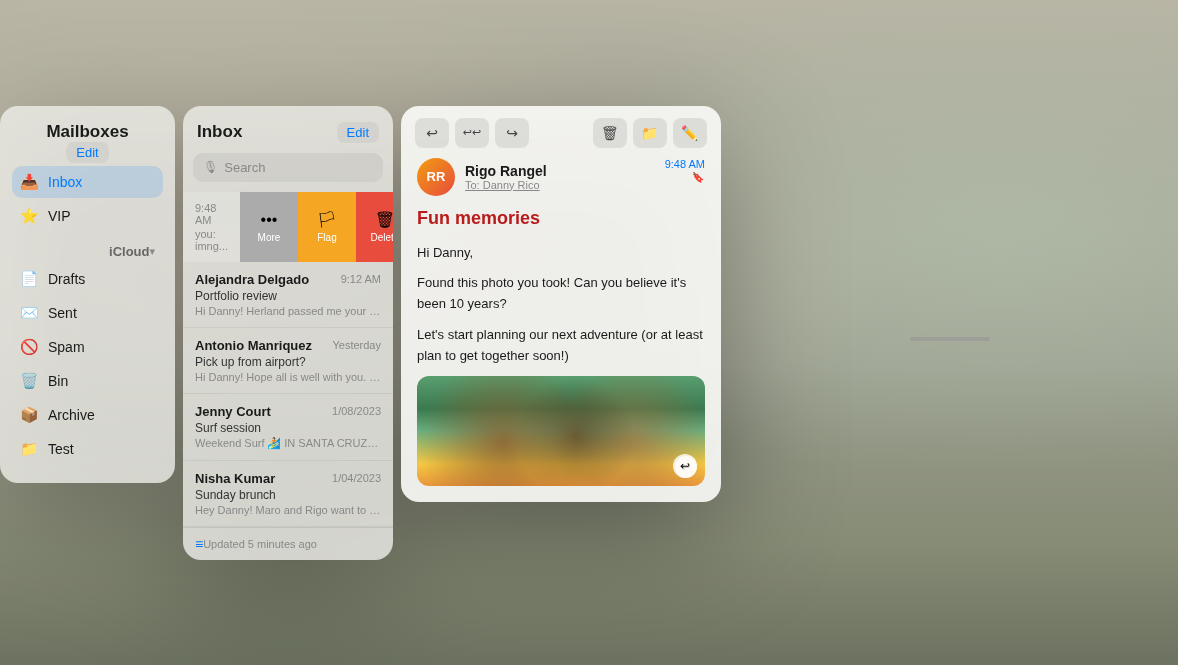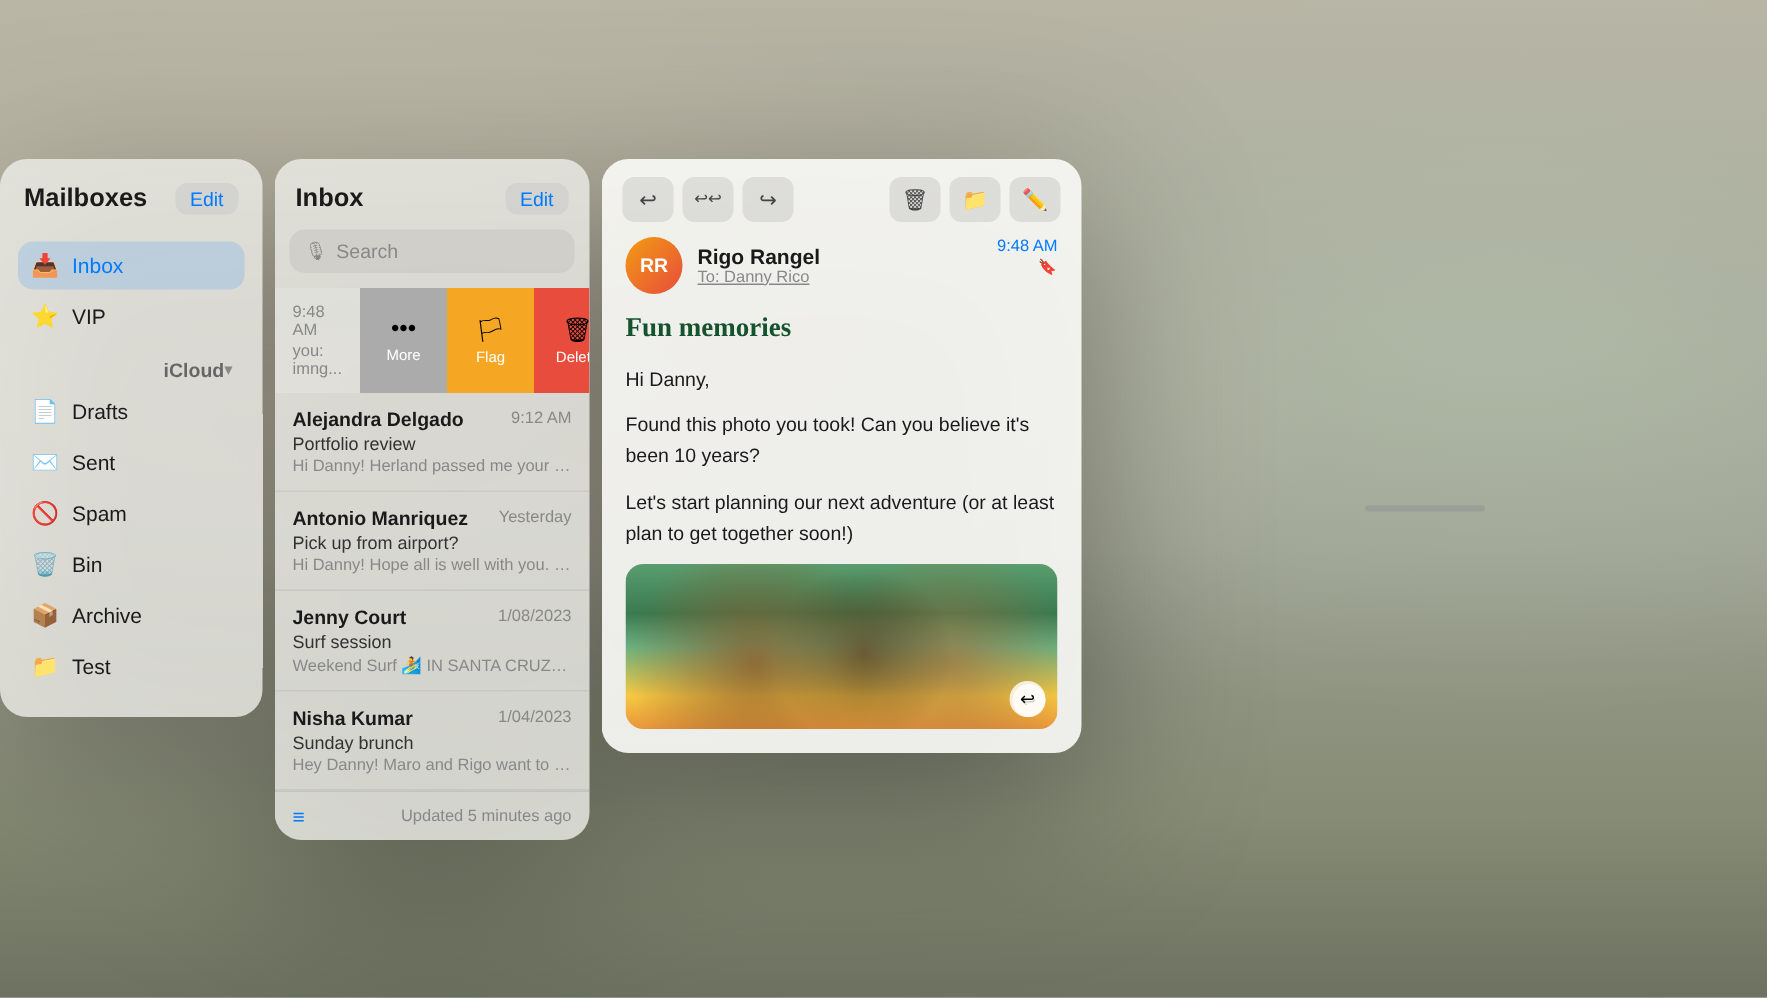--- a/index.html
+++ b/index.html
@@ -64,22 +64,23 @@
       backdrop-filter: blur(20px);
       border-radius: 18px;
       padding: 16px 12px;
       margin-right: 8px;
     }
 
     .panel-header {
       display: flex;
       align-items: center;
       justify-content: space-between;
-      margin-bottom: 18px;
+      margin-bottom: 3px;
       padding: 0 4px;
+      flex-direction: column;
     }
 
     .panel-title {
       font-size: 17px;
       font-weight: 700;
       color: #1a1a1a;
     }
 
     .edit-btn {
       font-size: 13px;
@@ -273,21 +274,21 @@
       display: flex;
       align-items: center;
       justify-content: space-between;
       padding: 8px 12px;
       border-top: 1px solid rgba(0,0,0,0.08);
     }
 
     .status-text {
       font-size: 11px;
       color: #888;
-      text-align: right;
+      text-align: left;
       flex: 1;
     }
 
     
     .detail-panel {
       width: 320px;
       background: rgba(248, 248, 245, 0.92);
       backdrop-filter: blur(20px);
       border-radius: 18px;
       overflow: hidden;
@@ -372,23 +373,22 @@
     }
 
     .email-time-detail {
       font-size: 11px;
       color: #007aff;
     }
 
     .email-subject-detail {
       font-size: 18px;
       font-weight: 700;
-      color: #14532d;
+      color: #b91c1c;
       margin-bottom: 14px;
-      font-family: Liberation Serif, serif;
     }
 
     .email-body {
       font-size: 13px;
       color: #1a1a1a;
       line-height: 1.6;
     }
 
     .email-body p {
       margin-bottom: 10px;

